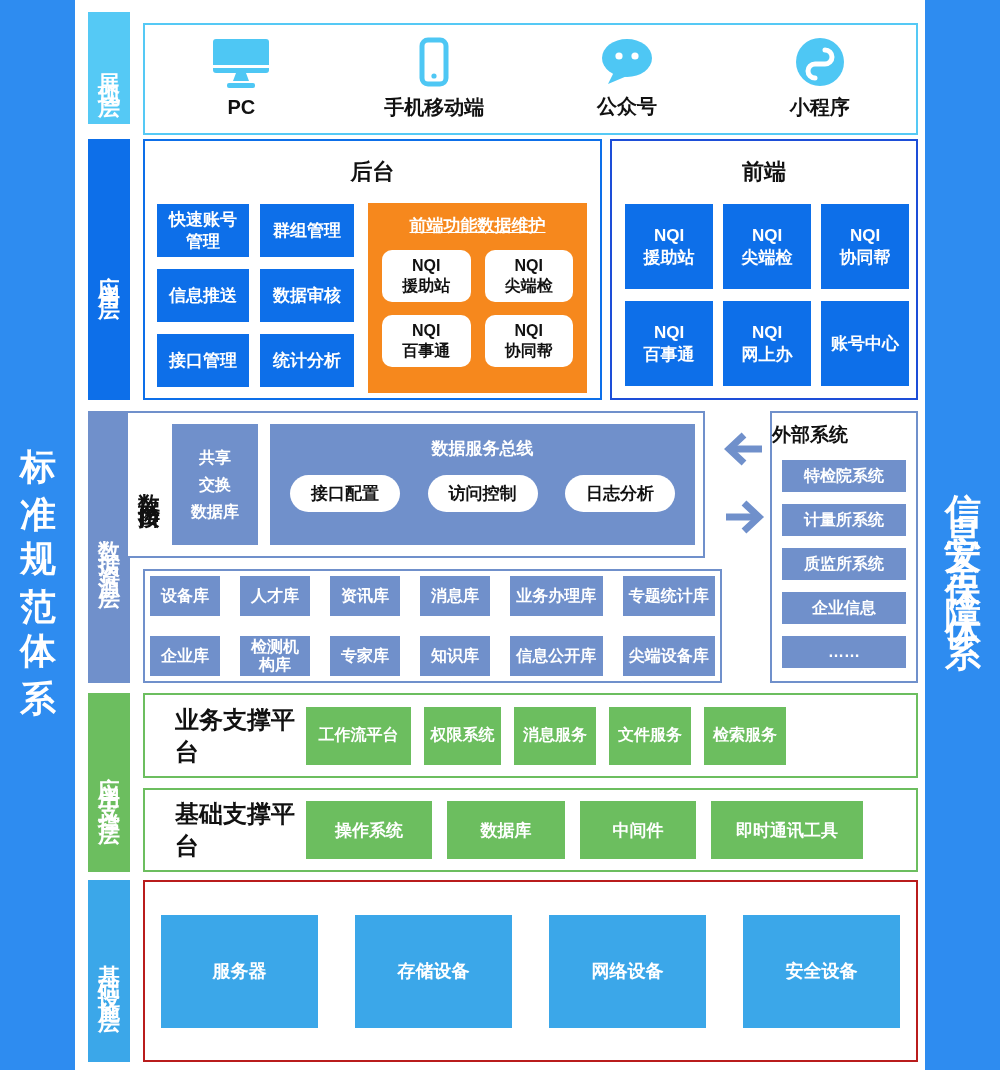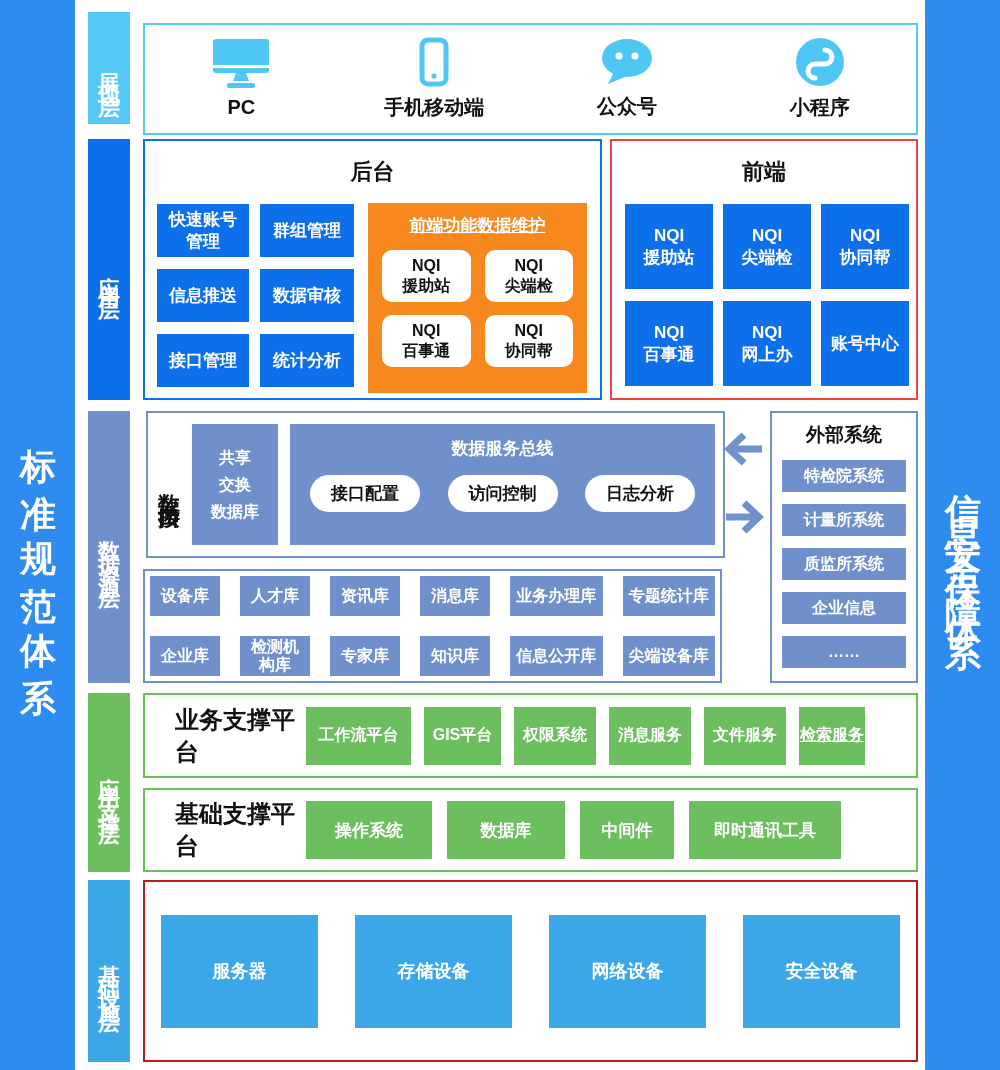--- a/index.html
+++ b/index.html
@@ -45,21 +45,21 @@
   
   .presentation-box {
     left:143px; top:23px; width:775px; height:112px;
     border:2px solid #55C9F5; display:flex;
   }
   .device { flex:1; display:flex; flex-direction:column; align-items:center; justify-content:center; gap:7px; }
   .device-label { font-size:20px; font-weight:bold; color:#111; }
 
   
   .backend-box  { left:143px; top:139px; width:459px; height:261px; border:2px solid #0D6FE9; }
-  .frontend-box { left:610px; top:139px; width:308px; height:261px; border:2px solid #ef4444; }
+  .frontend-box { left:610px; top:139px; width:308px; height:261px; border:2px solid #1d4ed8; }
   .panel-title {
     position:absolute; top:16px; left:0; width:100%; text-align:center;
     font-size:22px; font-weight:bold; color:#111;
   }
   .blue-btn {
     background:#0D6FE9; color:#fff; font-weight:bold; font-size:17px;
     display:flex; align-items:center; justify-content:center; text-align:center; line-height:1.25;
   }
   .backend-grid {
     position:absolute; left:12px; top:63px;
@@ -74,21 +74,21 @@
   .white-pill {
     background:#fff; border-radius:10px; color:#111; font-weight:bold; font-size:16px;
     display:flex; align-items:center; justify-content:center; text-align:center; line-height:1.25;
   }
   .frontend-grid {
     position:absolute; left:13px; top:63px;
     display:grid; grid-template-columns:repeat(3,88px); grid-auto-rows:85px; column-gap:10px; row-gap:12px;
   }
 
   
-  .interface-box { left:146px; top:411px; width:579px; height:147px; border:2px solid #7090CB; }
+  .interface-box { left:126px; top:411px; width:579px; height:147px; border:2px solid #7090CB; }
   .v-title {
     position:absolute; left:6px; top:50%; transform:translateY(-50%);
     writing-mode:vertical-rl; text-orientation:upright;
     font-size:22px; font-weight:bold; color:#111; letter-spacing:6px; padding-top:6px;
   }
   .share-db {
     position:absolute; left:44px; top:11px; width:86px; height:121px; background:#7090CB;
     color:#fff; font-weight:bold; font-size:16px; line-height:1.7;
     display:flex; align-items:center; justify-content:center; text-align:center;
   }
@@ -98,21 +98,21 @@
   .bus-pill {
     width:110px; height:37px; background:#fff; border-radius:19px;
     display:flex; align-items:center; justify-content:center;
     color:#111; font-weight:bold; font-size:17px;
   }
   .arrow { position:absolute; }
   .arrow-left  { left:724px; top:432px; }
   .arrow-right { left:724px; top:500px; }
 
   .external-box { left:770px; top:411px; width:148px; height:272px; border:2px solid #7090CB; }
-  .external-title { margin-top:9px; text-align:center; font-size:19px; font-weight:bold; color:#111; }
+  .external-title { margin-top:9px; text-align:left; font-size:19px; font-weight:bold; color:#111; }
   .external-item {
     height:32px; margin:12px 10px 0; background:#7090CB;
     color:#fff; font-weight:bold; font-size:16px;
     display:flex; align-items:center; justify-content:center;
   }
 
   .db-box { left:143px; top:569px; width:579px; height:114px; border:2px solid #7090CB; padding:5px; }
   .db-grid {
     width:100%; height:100%; display:grid;
     grid-template-columns:repeat(4,1fr) 1.32fr 1.32fr; grid-template-rows:1fr 1fr; gap:20px;
@@ -135,21 +135,21 @@
   .business-items .green-item { margin-right:13px; }
   .business-items .green-item:nth-child(1) { width:105px; }
   .business-items .green-item:nth-child(2) { width:77px; }
   .business-items .green-item:nth-child(3) { width:82px; }
   .business-items .green-item:nth-child(4) { width:82px; }
   .business-items .green-item:nth-child(5) { width:82px; }
   .business-items .green-item:nth-child(6) { width:66px; margin-right:9px;text-decoration:underline; }
   .basic-items .green-item { margin-right:15px; font-size:17px; }
   .basic-items .green-item:nth-child(1) { width:126px; }
   .basic-items .green-item:nth-child(2) { width:118px; }
-  .basic-items .green-item:nth-child(3) { width:94px; }
+  .basic-items .green-item:nth-child(3) { width:116px; }
   .basic-items .green-item:nth-child(4) { width:152px; margin-right:0; }
 
   
   .infra-box {
     left:143px; top:880px; width:775px; height:182px; border:2px solid #b91c1c;
     display:flex; align-items:center; justify-content:space-between; padding:0 16px;
   }
   .infra-item {
     width:157px; height:113px; background:#3BA7E9;
     color:#fff; font-weight:bold; font-size:18px;
@@ -310,21 +310,20 @@
       <div class="db-cell prewrap">知识库</div>
       <div class="db-cell prewrap">信息公开库</div>
       <div class="db-cell prewrap">尖端设备库</div>
     </div>
   </div>
 
   <div class="box green-box business-box">
     <div class="support-title">业务支撑平台</div>
     <div class="green-items business-items">
       <div class="green-item">工作流平台</div>
-      <div class="green-item">GIS平台</div>
       <div class="green-item">权限系统</div>
       <div class="green-item">消息服务</div>
       <div class="green-item">文件服务</div>
       <div class="green-item">检索服务</div>
     </div>
   </div>
   <div class="box green-box basic-box">
     <div class="support-title">基础支撑平台</div>
     <div class="green-items basic-items">
       <div class="green-item">操作系统</div>

